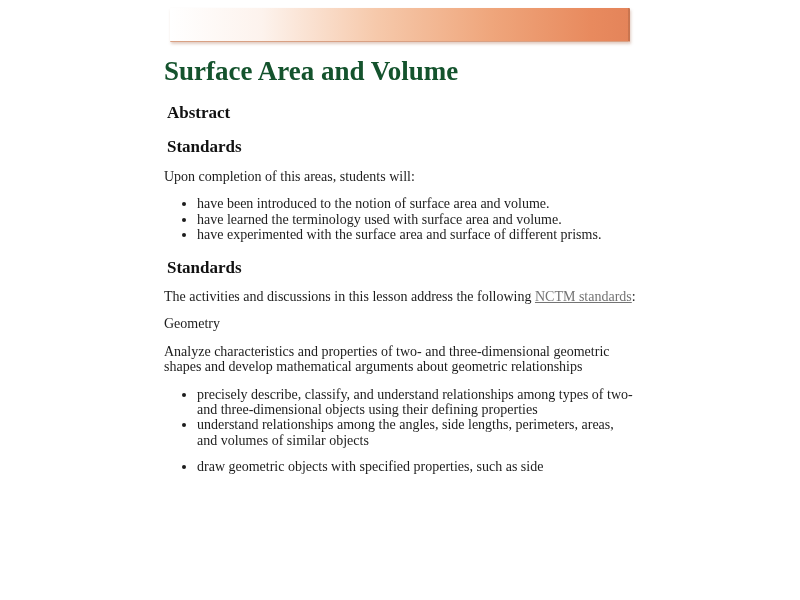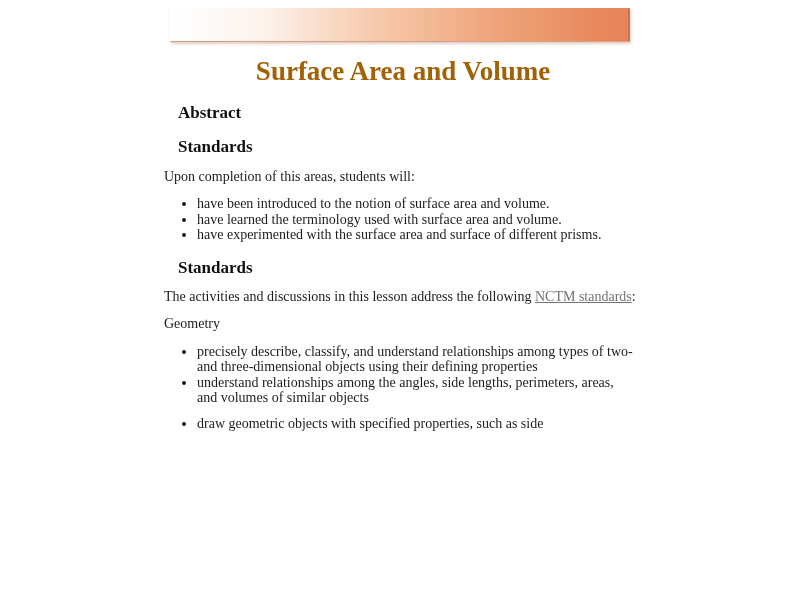--- a/index.html
+++ b/index.html
@@ -27,29 +27,28 @@
     border-right: 2px solid #c97550;
     border-bottom: 1px solid #d9a184;
     box-shadow: 1px 2px 3px rgba(170, 110, 80, 0.35);
     border-radius: 1px;
   }
   h1.title {
     margin: 14px 0 8px 0;
     font-size: 27px;
     line-height: 1.18;
     font-weight: bold;
-    text-align: center;
-    color: #a16207;
+    color: #14532d;
   }
   h3.section-heading {
     font-size: 17px;
     line-height: 1.15;
     font-weight: bold;
     color: #111111;
-    margin: 15px 0 12px 14px;
+    margin: 15px 0 12px 3px;
   }
   p {
     font-size: 14px;
     line-height: 1.1;
     margin: 12px 0;
   }
   p.italic {
   }
   ul {
     margin: 10px 0 11px 0;
@@ -82,20 +81,21 @@
     <li>have been introduced to the notion of surface area and volume.</li>
     <li>have learned the terminology used with surface area and volume.</li>
     <li>have experimented with the surface area and surface of different prisms.</li>
   </ul>
 
   <h3 class="section-heading">Standards</h3>
   <p><span>The activities and discussions in this lesson address the following </span><a class="doc-link" href="#">NCTM standards</a><span>:</span></p>
 
   <p class="italic">Geometry</p>
 
+  <p>Analyze characteristics and properties of two- and three-dimensional geometric shapes and develop mathematical arguments about geometric relationships</p>
   <ul>
     <li>precisely describe, classify, and understand relationships among types of two- and three-dimensional objects using their defining properties</li>
     <li>understand relationships among the angles, side lengths, perimeters, areas, and volumes of similar objects</li>
   </ul>
 
   <ul>
     <li>draw geometric objects with specified properties, such as side</li>
   </ul>
 
 </div>

